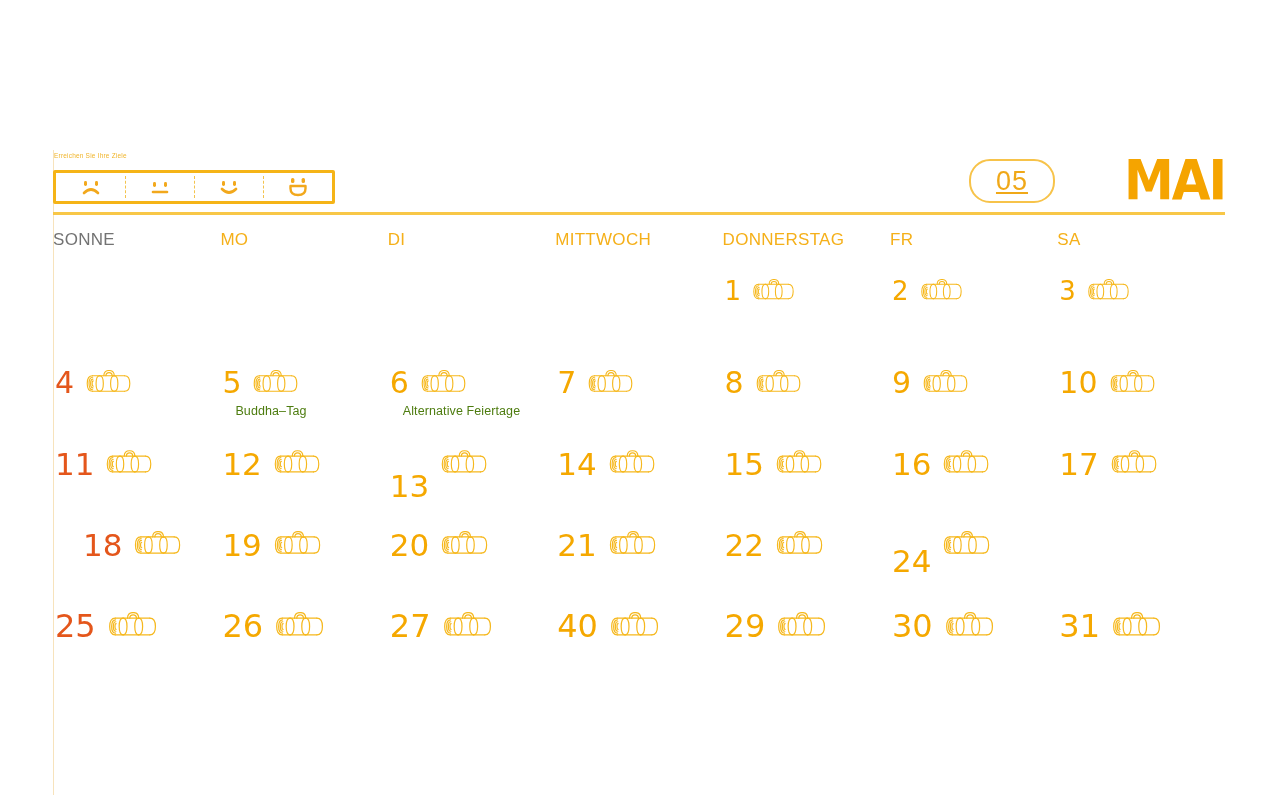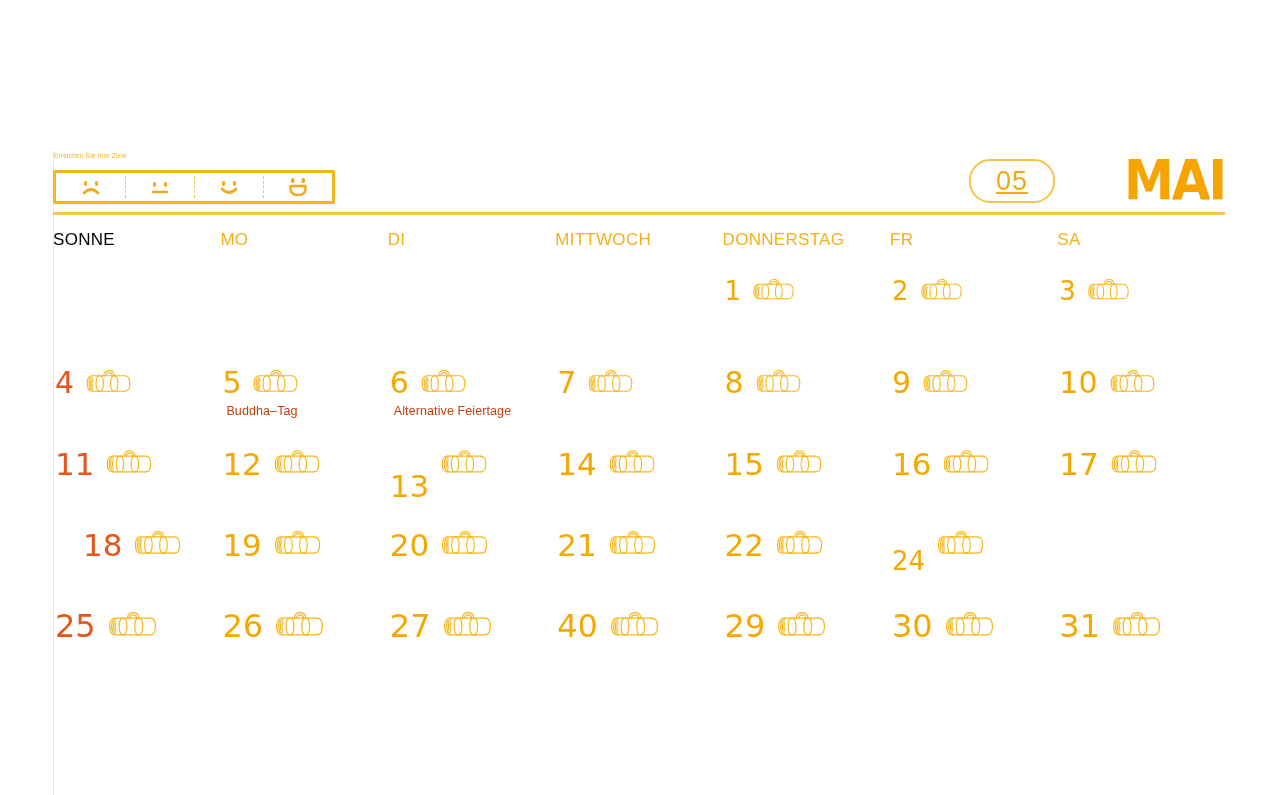--- a/index.html
+++ b/index.html
@@ -129,21 +129,21 @@
     top: 230px;
     width: 1172px;
     display: flex;
   }
   .weekday {
     width: 167.4px;
     font-size: 17px;
     letter-spacing: 0.3px;
     color: #f5b01a;
   }
-  .weekday.sun { color: #000000; }
+  .weekday.sun { color: #737373; }
 
   
   .grid {
     position: absolute;
     left: 53px;
     top: 268px;
     width: 1172px;
     display: flex;
     flex-direction: column;
   }
@@ -168,23 +168,23 @@
     line-height: 1;
     font-family: "DejaVu Sans", sans-serif;
   }
   .cell.sun .daynum { color: #e4561b; }
   .bagicon {
     margin-left: 8px;
     display: block;
   }
   .holiday {
     position: absolute;
-    left: 6px;
+    left: 15px;
     font-size: 12.5px;
-    color: #c2410c;
+    color: #4d7c0f;
     white-space: nowrap;
     letter-spacing: 0.1px;
   }
   .cell.empty .daywrap { visibility: hidden; }
 </style>
 </head>
 <body>
 
 <div class="page">
 
@@ -761,21 +761,21 @@
                 <path d="M62 11 Q55 11 55 26 Q55 41 62 41"></path>
                 <path d="M62 11 Q69 11 69 26 Q69 41 62 41"></path>
                 <path d="M42 11 Q42 1 52 1 Q62 1 62 11"></path>
                 <path d="M46 11 Q46 5 52 5 Q58 5 58 11"></path>
               </g>
             </svg>
           </div>
         </div>
         <div class="cell">
           <div class="daywrap">
-            <span class="daynum" style="font-size: 26px; margin-top: 32px;">24</span>
+            <span class="daynum" style="font-size: 31px; margin-top: 32px;">24</span>
             <svg width="54" height="28" viewBox="0 0 100 52" class="bagicon">
               <g fill="none" stroke="#f6b81d" stroke-width="2.2" stroke-linecap="round">
                 <path d="M20 11 L82 11"></path>
                 <path d="M20 41 L82 41"></path>
                 <path d="M82 11 Q92 11 92 26 Q92 41 82 41"></path>
                 <path d="M20 11 Q10 11 10 26 Q10 41 20 41"></path>
                 <path d="M20.5 14 Q13.5 14 13.5 26 Q13.5 38 20.5 38"></path>
                 <path d="M21 17.5 Q16.5 17.5 16.5 26 Q16.5 34.5 21 34.5"></path>
                 <path d="M21.5 21 Q19.5 21 19.5 26 Q19.5 31 21.5 31"></path>
                 <path d="M34 11 Q27 11 27 26 Q27 41 34 41"></path>

